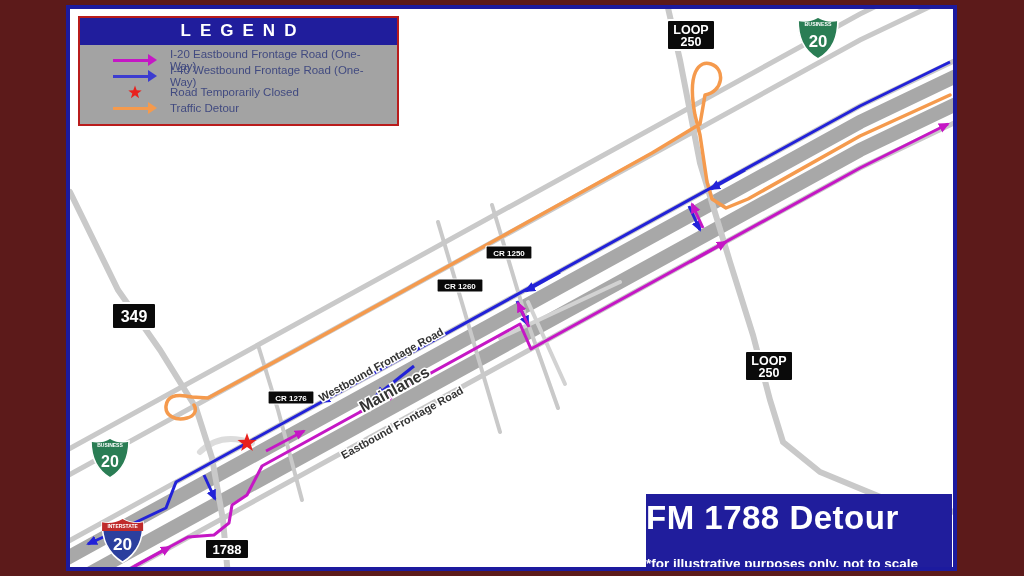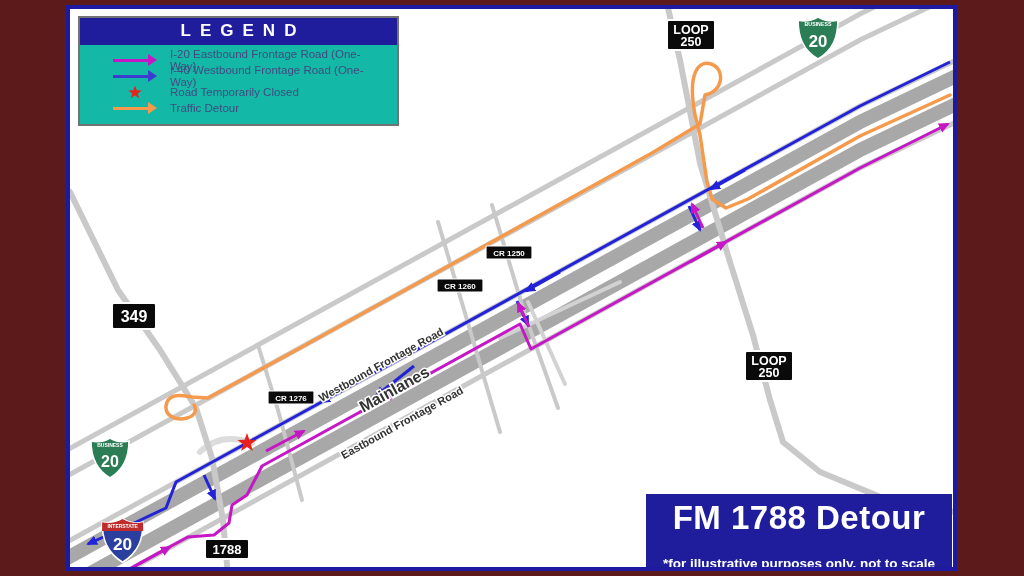--- a/index.html
+++ b/index.html
@@ -2,34 +2,34 @@
 <html><head>
 <meta charset="utf-8">
 <style>
   html,body{margin:0;padding:0}
   body{width:1024px;height:576px;background:#5c1a1a;position:relative;overflow:hidden;
        font-family:"Liberation Sans",sans-serif}
   .map-frame{position:absolute;left:66px;top:5px;width:891px;height:566px;background:#ffffff;
        border:4px solid #1c1a9e;box-sizing:border-box;overflow:hidden}
   svg.map{position:absolute;left:-70px;top:-9px;display:block}
   
-  .legend{position:absolute;left:8px;top:7px;width:317px;border:2px solid #737373;background:#14b8a6;z-index:6}
+  .legend{position:absolute;left:8px;top:7px;width:317px;border:2px solid #b91c1c;background:#a3a3a3;z-index:6}
   .legend-header{background:#201d9c;color:#fff;text-align:center;font-weight:bold;font-size:17px;
        letter-spacing:9px;padding:3px 0 4px;text-indent:9px}
   .legend-items{padding:7px 20px 8px}
   .legend-row{display:flex;align-items:center;height:16px}
   .sym{width:70px;display:flex;justify-content:center;align-items:center;flex:none}
   .larrow{position:relative;width:36px;height:3px;background:currentColor;margin-right:8px}
   .larrow i{position:absolute;right:-8px;top:-4.5px;width:0;height:0;
        border-left:9px solid currentColor;border-top:6px solid transparent;border-bottom:6px solid transparent}
   .c-eb{color:#c517c5}.c-wb{color:#3c3cd0}.c-dt{color:#f59a4d}
   .legend-label{font-size:11.5px;color:#414a80}
   
   .titlebox{position:absolute;left:576px;top:485px;width:306px;height:74px;background:#201d9c;
-       color:#fff;text-align:center;z-index:6}
+       color:#fff;text-align:left;z-index:6}
   .titlebox .t1{font-size:33px;font-weight:bold;margin-top:5px;letter-spacing:0.5px}
   .titlebox .t2{font-size:13.5px;font-weight:bold;margin-top:19px}
   
   text{font-family:"Liberation Sans",sans-serif}
   .sign-text{fill:#fff;font-weight:bold;text-anchor:middle}
   .halo{paint-order:stroke;stroke:#ffffff;stroke-width:3px;fill:#333333;font-weight:bold;text-anchor:middle}
 </style>
 </head>
 <body>
 

